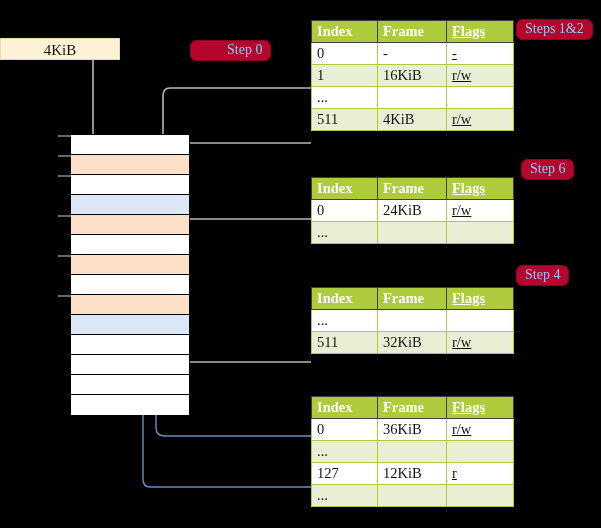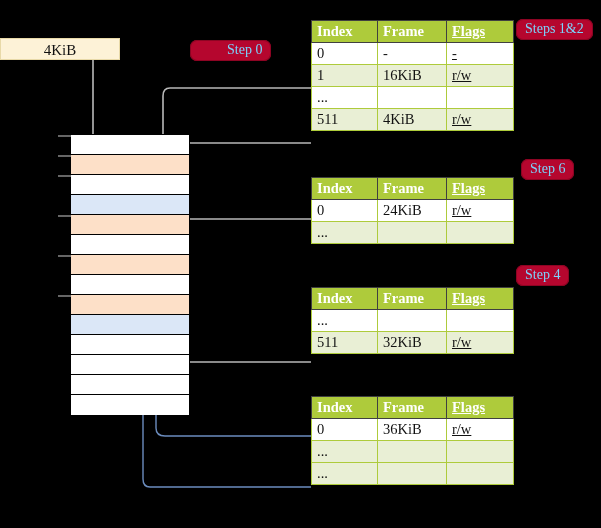--- a/index.html
+++ b/index.html
@@ -238,19 +238,24 @@
       <tr>
         <td class="c-index">0</td>
         <td class="c-frame">36KiB</td>
         <td class="c-flags">r/w</td>
       </tr>
       <tr class="alt">
         <td class="c-index">...</td>
         <td class="c-frame"></td>
         <td class="c-flags"></td>
       </tr>
+      <tr>
+        <td class="c-index">127</td>
+        <td class="c-frame">12KiB</td>
+        <td class="c-flags">r</td>
+      </tr>
       <tr class="alt">
         <td class="c-index">...</td>
         <td class="c-frame"></td>
         <td class="c-flags"></td>
       </tr>
     </tbody>
   </table>
 
 </body></html>

